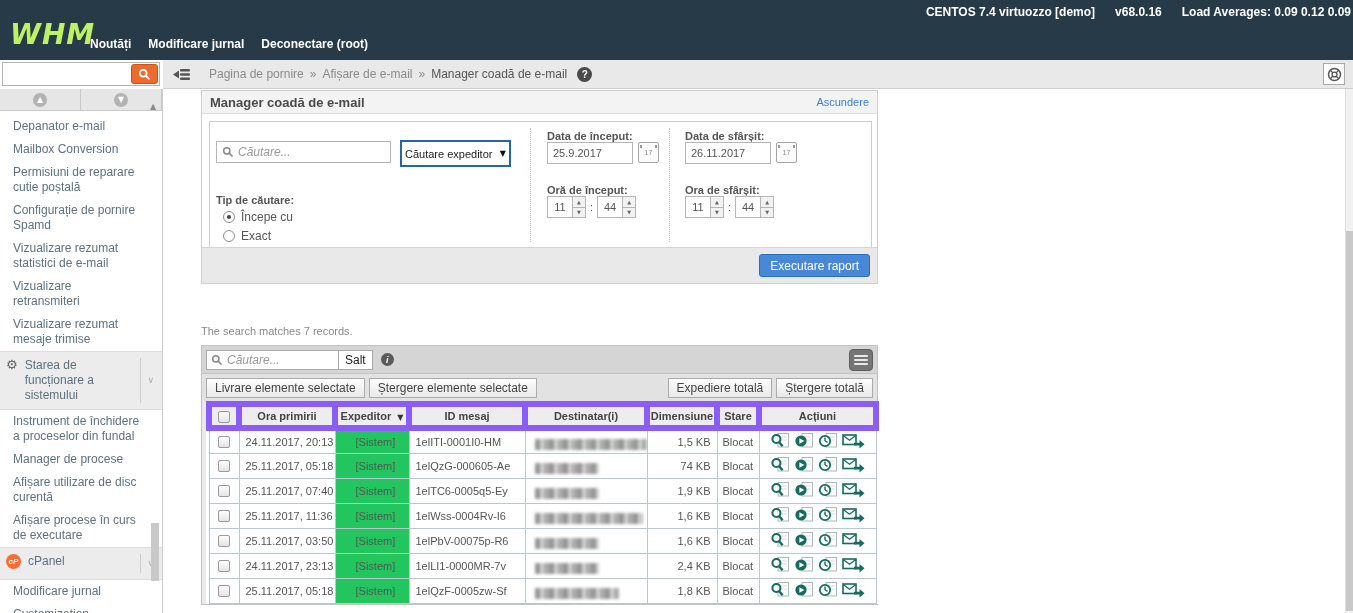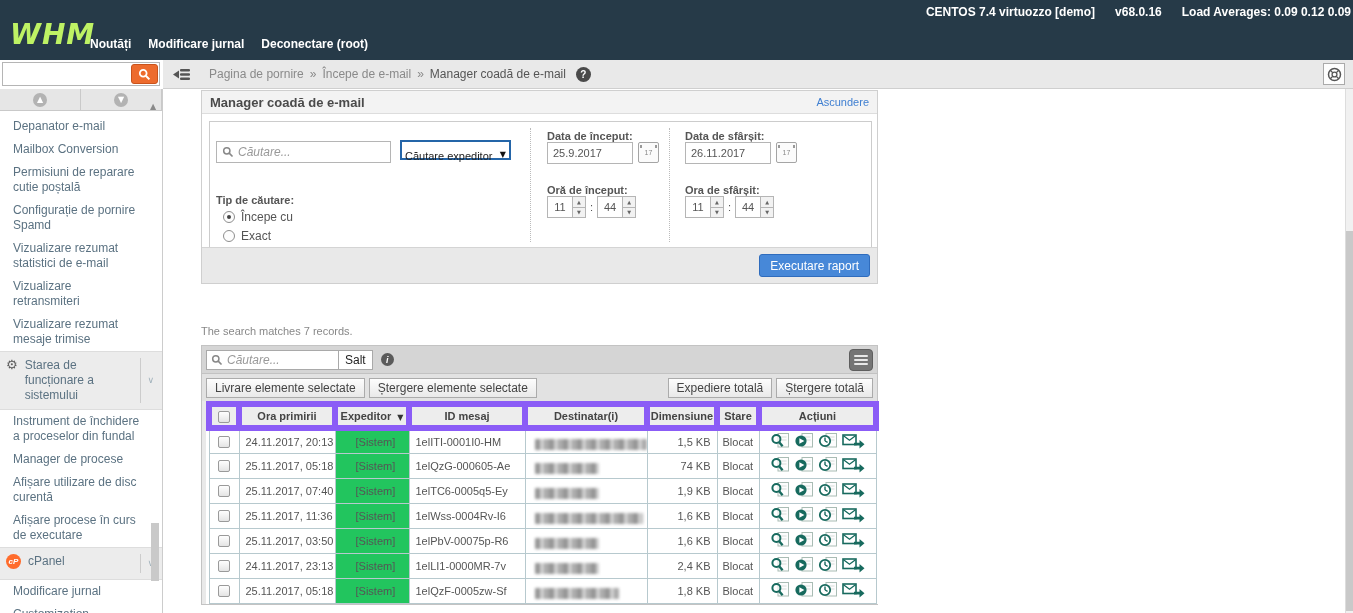--- a/index.html
+++ b/index.html
@@ -60,23 +60,23 @@
             border:1px solid #cfcfcf; background:#fff; }
   .p1head { height:23px; background:#f3f3f3; border-bottom:1px solid #ddd; display:flex;
             align-items:center; padding:0 8px; }
   .p1head .ttl { flex:1; font-size:13px; color:#4a4a4a; font-weight:bold; }
   .p1head .hide { font-size:11px; color:#3f7fd1; cursor:pointer; }
   .formbox { position:absolute; left:7px; top:30px; width:663px; height:128px; border:1px solid #ccc; }
   .dotsep { position:absolute; top:6px; bottom:6px; border-left:1px dotted #bbb; }
   .fsearch { position:absolute; left:6px; top:19px; width:175px; height:22px; border:1px solid #b5b5b5;
              display:flex; align-items:center; padding:0 5px; gap:4px; background:#fff; }
   .fsearch .ph { color:#999; font-size:12px; font-style:italic; }
-  .fdrop { position:absolute; left:190px; top:18px; width:111px; height:17px; border:2px solid #2465a8;
-           background:#fff; display:flex; align-items:flex-start; font-size:11px; color:#222;
-           padding:8px 3px; cursor:pointer; }
+  .fdrop { position:absolute; left:190px; top:18px; width:111px; height:27px; border:2px solid #2465a8;
+           background:#fff; display:flex; align-items:center; font-size:11px; color:#222;
+           padding:0 3px; cursor:pointer; }
   .fdrop .dar { margin-left:auto; font-size:8px; color:#111; font-family:"DejaVu Sans",sans-serif; }
   .flabel { position:absolute; font-size:11px; font-weight:bold; color:#555; }
   .finput { position:absolute; width:86px; height:22px; border:1px solid #b5b5b5; font-size:11px;
             color:#555; padding:0 5px; }
   .calbtn { position:absolute; width:21px; height:21px; border:1px solid #a5a5a5; border-radius:2px;
             background:#fbfbfb; cursor:pointer; font-size:7px; color:#888; text-align:center; }
   .calbtn:before { content:""; display:block; margin:2px auto 1px; width:13px; height:3px;
                    border-left:2px solid #999; border-right:2px solid #999; }
   .radios { position:absolute; left:13px; top:88px; }
   .tiplab { position:absolute; left:6px; top:72px; }
@@ -181,21 +181,21 @@
     <svg width="18" height="13" viewBox="0 0 18 13">
         <polygon points="0,6.5 6,2.5 6,10.5" fill="#555"></polygon>
         <rect x="7" y="1" width="10" height="2.4" rx="1" fill="#555"></rect>
         <rect x="7" y="5.3" width="10" height="2.4" rx="1" fill="#555"></rect>
         <rect x="7" y="9.6" width="10" height="2.4" rx="1" fill="#555"></rect>
       </svg>
   </span>
   <span class="crumbs">
     <span>Pagina de pornire</span>
     <span>»</span>
-    <span>Începe de e-mail</span>
+    <span>Afișare de e-mail</span>
     <span>»</span>
     <span class="cur">Manager coadă de e-mail</span>
     <span class="help-dot">?</span>
   </span>
   <span class="supportbtn">
     <svg width="15" height="15" viewBox="0 0 16 16">
         <circle cx="8" cy="8" r="6.4" fill="none" stroke="#555" stroke-width="1.6"></circle>
         <circle cx="8" cy="8" r="2.6" fill="none" stroke="#555" stroke-width="1.4"></circle>
         <line x1="3.5" y1="3.5" x2="6" y2="6" stroke="#555" stroke-width="1.4"></line>
         <line x1="12.5" y1="3.5" x2="10" y2="6" stroke="#555" stroke-width="1.4"></line>

